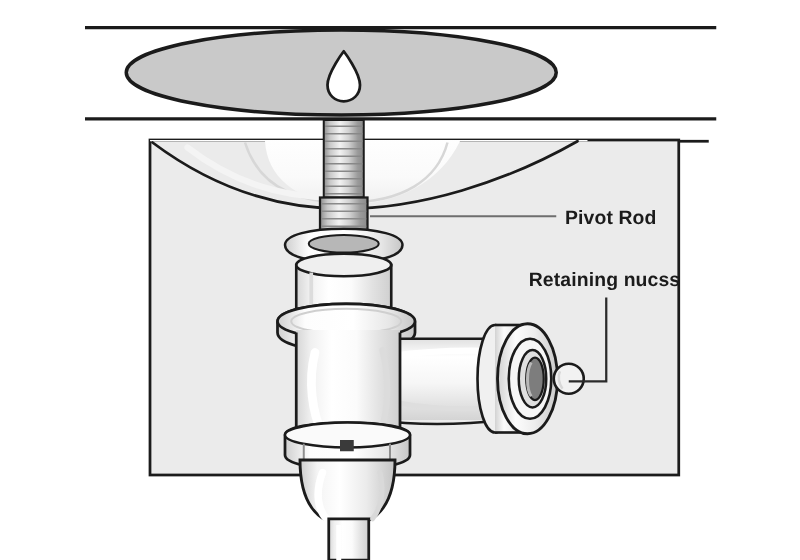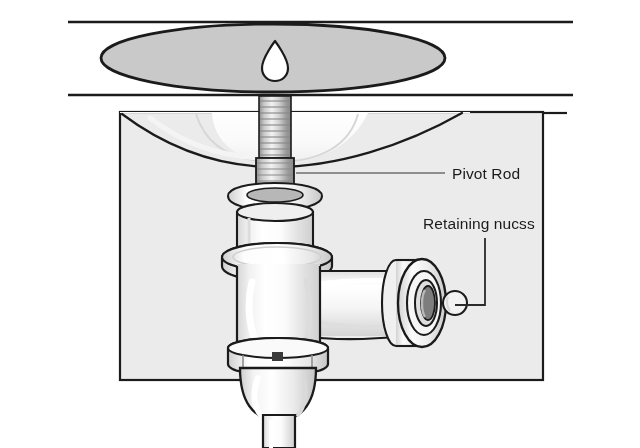--- a/index.html
+++ b/index.html
@@ -11,20 +11,21 @@
     width: 640px;
     height: 448px;
     font-family: "Liberation Sans", sans-serif;
     overflow: hidden;
   }
   #diagram-root {
     position: relative;
     width: 640px;
     height: 448px;
     background: #ffffff;
+    font-weight: bold;
   }
   svg.diagram {
     display: block;
     width: 640px;
     height: 448px;
   }
   .label-text {
     font-family: "Liberation Sans", sans-serif;
     font-size: 15.5px;
     fill: #1b1b1b;

